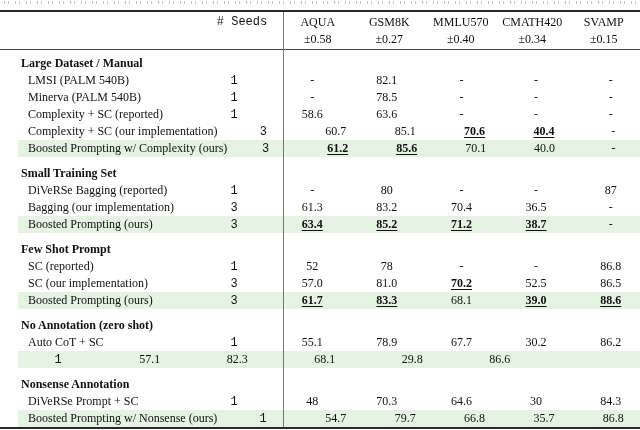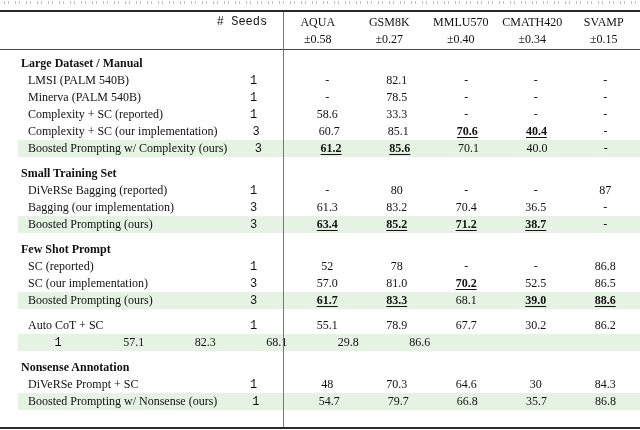--- a/index.html
+++ b/index.html
@@ -22,21 +22,21 @@
 
   .hline1{position:absolute;top:12px;left:0;width:640px;height:20px;display:flex;align-items:center;}
   .hline2{position:absolute;top:32px;left:0;width:640px;height:17px;display:flex;align-items:flex-start;}
   .body{position:absolute;top:50px;left:0;width:640px;}
   .body-inner{padding-top:5px;margin-left:18px;}
 
   .c-method{width:202px;padding-left:10px;box-sizing:border-box;white-space:nowrap;overflow:visible;}
   .c-seeds{width:80px;text-align:center;font-family:Liberation Mono, monospace;}
   .c-data{width:71.5px;text-align:center;}
 
-  .row{display:flex;align-items:center;height:17px;}
+  .row{display:flex;align-items:center;height:17px;gap:16px;}
   .section-title{height:17px;line-height:17px;font-weight:bold;padding-left:3px;white-space:nowrap;}
   .section{margin-top:0;}
   .section + .section{margin-top:8px;}
   .hl{background:var(--hl,#e4f3e2);}
   .best{font-weight:bold;text-decoration:underline;text-underline-offset:2px;text-decoration-thickness:1px;}
   .hdr{white-space:nowrap;}
 </style>
 </head>
 <body>
 
@@ -88,21 +88,21 @@
             <div class="c-data">-</div>
             <div class="c-data">78.5</div>
             <div class="c-data">-</div>
             <div class="c-data">-</div>
             <div class="c-data">-</div>
           </div>
           <div class="row">
             <div class="c-method">Complexity + SC (reported)</div>
             <div class="c-seeds">1</div>
             <div class="c-data">58.6</div>
-            <div class="c-data">33.3</div>
+            <div class="c-data">63.6</div>
             <div class="c-data">-</div>
             <div class="c-data">-</div>
             <div class="c-data">-</div>
           </div>
           <div class="row">
             <div class="c-method">Complexity + SC (our implementation)</div>
             <div class="c-seeds">3</div>
             <div class="c-data">60.7</div>
             <div class="c-data">85.1</div>
             <div class="c-data best">70.6</div>
@@ -173,20 +173,21 @@
             <div class="c-method">Boosted Prompting (ours)</div>
             <div class="c-seeds">3</div>
             <div class="c-data best">61.7</div>
             <div class="c-data best">83.3</div>
             <div class="c-data">68.1</div>
             <div class="c-data best">39.0</div>
             <div class="c-data best">88.6</div>
           </div>
         </div>
         <div class="section">
+          <div class="section-title">No Annotation (zero shot)</div>
           <div class="row">
             <div class="c-method">Auto CoT + SC</div>
             <div class="c-seeds">1</div>
             <div class="c-data">55.1</div>
             <div class="c-data">78.9</div>
             <div class="c-data">67.7</div>
             <div class="c-data">30.2</div>
             <div class="c-data">86.2</div>
           </div>
           <div class="row hl">

